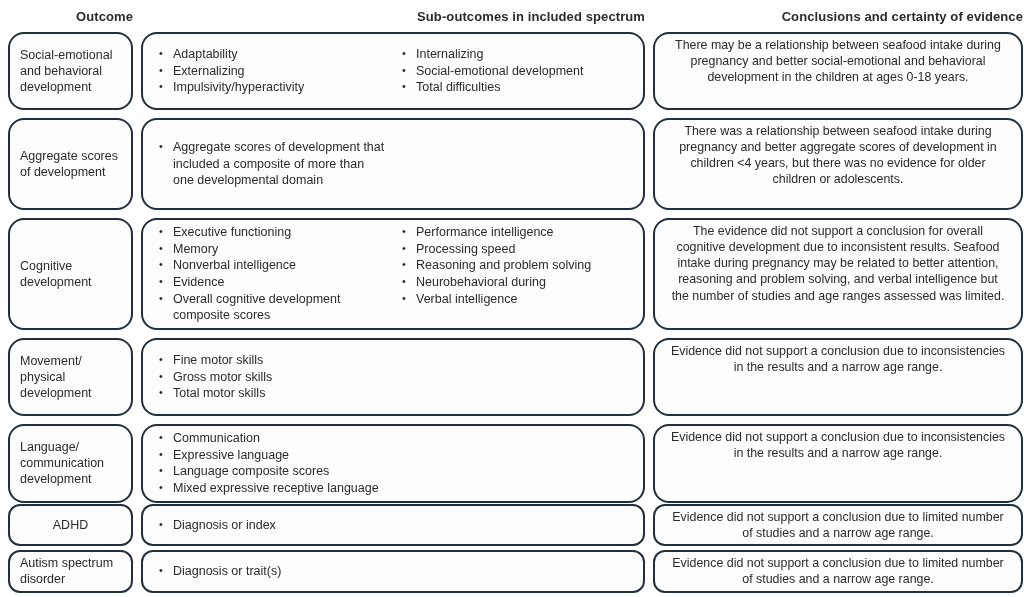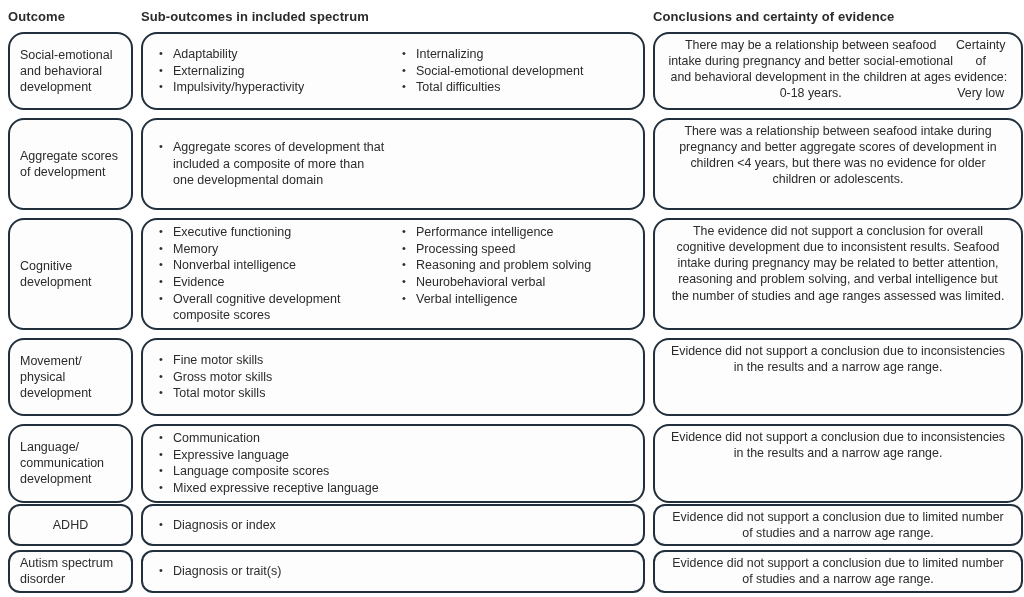--- a/index.html
+++ b/index.html
@@ -13,21 +13,21 @@
   .diagram { padding: 5px 1px 0 8px; }
   .grid3 {
     display: grid;
     grid-template-columns: 125px 504px 370px;
     column-gap: 8px;
   }
   .headers { height: 22px; align-items: center; margin-bottom: 5px; }
   .headers .h {
     font-weight: bold;
     font-size: 13px;
-    text-align: left;
+    text-align: right;
     letter-spacing: .1px;
   }
   .rows { display: flex; flex-direction: column; row-gap: 8px; }
   .r1 { height: 78px; } .r2 { height: 92px; } .r3 { height: 112px; }
   .r4 { height: 78px; } .r5 { height: 72px; } .r6 { height: 38px; } .r7 { height: 39px; }
   .box {
     border: 2px solid var(--border, #22303d);
     border-radius: 16px;
     background: #fdfdfd;
     height: 100%;
@@ -96,21 +96,20 @@
               </li>
               <li>
                 <span class="bullet">•</span>
                 <span class="btext">Total difficulties</span>
               </li>
             </ul>
         </div>
       </div>
       <div class="box concl">
         <p>There may be a relationship between seafood intake during pregnancy and better social-emotional and behavioral development in the children at ages 0-18 years.</p>
-        <p>Certainty of evidence: Very low</p>
       </div>
     </div>
 
     <div class="grid3 r2">
       <div class="box outcome">
         <span>Aggregate scores of development</span>
       </div>
       <div class="box subs">
         <div class="subcols">
           <ul class="blist">
@@ -163,21 +162,21 @@
               <li>
                 <span class="bullet">•</span>
                 <span class="btext">Processing speed</span>
               </li>
               <li>
                 <span class="bullet">•</span>
                 <span class="btext">Reasoning and problem solving</span>
               </li>
               <li>
                 <span class="bullet">•</span>
-                <span class="btext">Neurobehavioral verbal</span>
+                <span class="btext">Neurobehavioral during</span>
               </li>
               <li>
                 <span class="bullet">•</span>
                 <span class="btext">Verbal intelligence</span>
               </li>
             </ul>
         </div>
       </div>
       <div class="box concl">
         <p>The evidence did not support a conclusion for overall cognitive development due to inconsistent results. Seafood intake during pregnancy may be related to better attention, reasoning and problem solving, and verbal intelligence but the number of studies and age ranges assessed was limited.</p>

